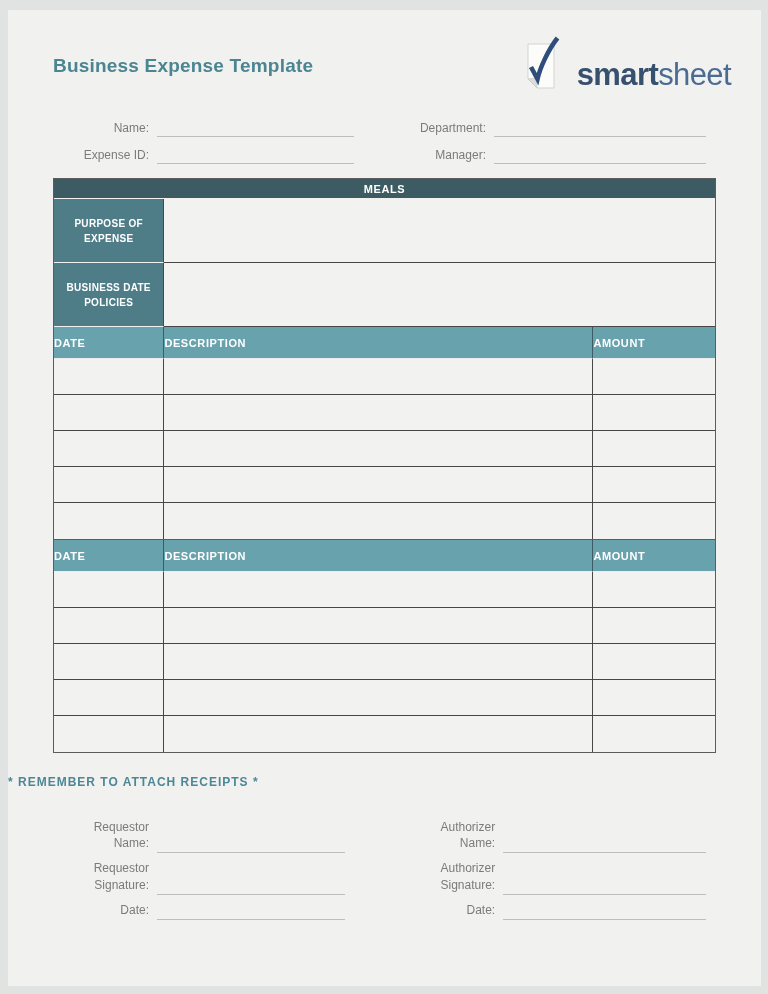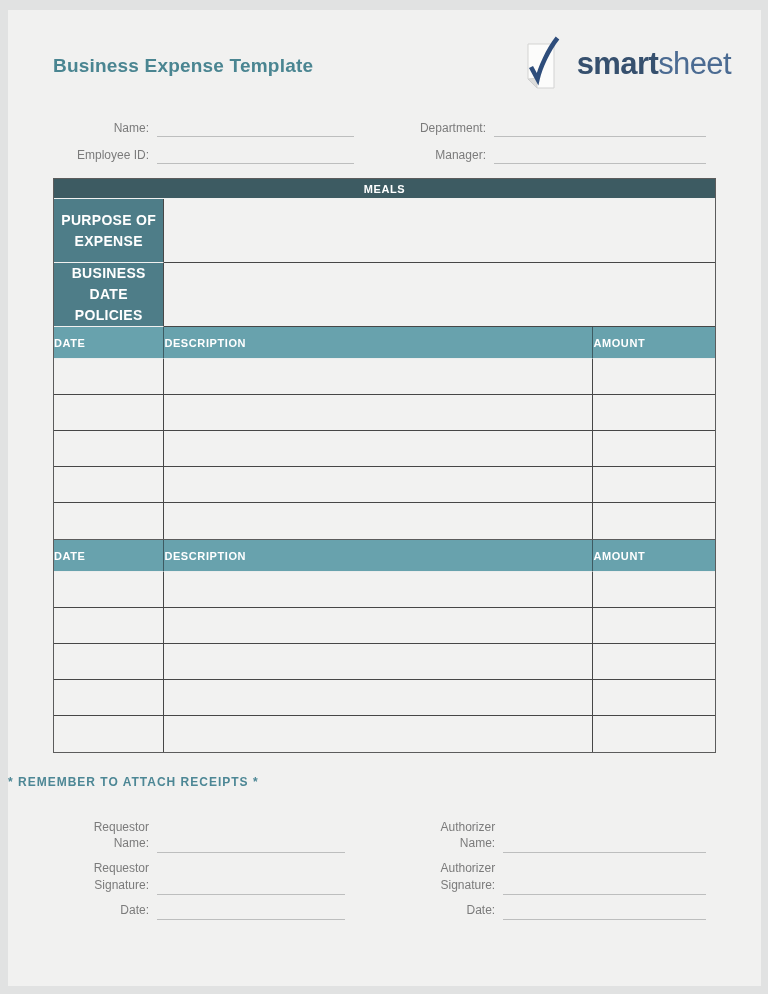--- a/index.html
+++ b/index.html
@@ -16,21 +16,21 @@
   }
 
   
   .header {
     display:flex; justify-content:space-between; align-items:center;
     padding:26px 30px 0 45px;
   }
   .doc-title {
     font-size:19px; font-weight:bold; color:#4a8591; letter-spacing:0.2px;
   }
-  .logo { display:flex; align-items:center; gap:15px; }
+  .logo { display:flex; align-items:flex-end; gap:15px; }
   .logo-text { font-size:31px; line-height:1; letter-spacing:-0.6px; padding-bottom:6px; }
   .logo-smart { font-weight:bold; color:#36506e; }
   .logo-sheet { font-weight:normal; color:#4b6b92; }
 
   
   .info-fields {
     display:grid; grid-template-columns:1fr 1.05fr; column-gap:36px;
     padding:14px 55px 0 45px;
   }
   .field { display:flex; align-items:flex-end; height:27px; }
@@ -53,21 +53,21 @@
   td:last-child { border-right:none; }
   tr.last td { border-bottom:none; }
 
   .bar td {
     background:#3d5b62; color:#ffffff; text-align:center;
     font-size:11px; font-weight:bold; letter-spacing:0.6px;
     height:20px; border-right:none; border-bottom:1px solid #f1f1f0;
   }
   .label-cell {
     background:#4e7d88; color:#ffffff; text-align:center; vertical-align:middle;
-    font-size:14px; font-weight:bold; letter-spacing:0.3px; line-height:1.5;
+    font-size:10px; font-weight:bold; letter-spacing:0.3px; line-height:1.5;
     border-bottom:1px solid #f1f1f0 !important;
   }
   .tall-row td { height:64px; }
   .colhead td {
     background:#68a2ad; color:#ffffff; text-align:left;
     font-size:11px; font-weight:bold; letter-spacing:0.6px;
     height:32px; border-right:1px solid #3d5b62; border-bottom:1px solid #eceded;
   }
   .colhead td:last-child { border-right:none; }
   .data-row td { height:36px; }
@@ -113,21 +113,21 @@
   <div class="info-fields">
     <div class="field">
       <span class="field-label">Name:</span>
       <span class="field-line"></span>
     </div>
     <div class="field">
       <span class="field-label">Department:</span>
       <span class="field-line"></span>
     </div>
     <div class="field">
-      <span class="field-label">Employee ID:</span>
+      <span class="field-label">Expense ID:</span>
       <span class="field-line"></span>
     </div>
     <div class="field">
       <span class="field-label">Manager:</span>
       <span class="field-line"></span>
     </div>
   </div>
 
   <div class="tables">
 

